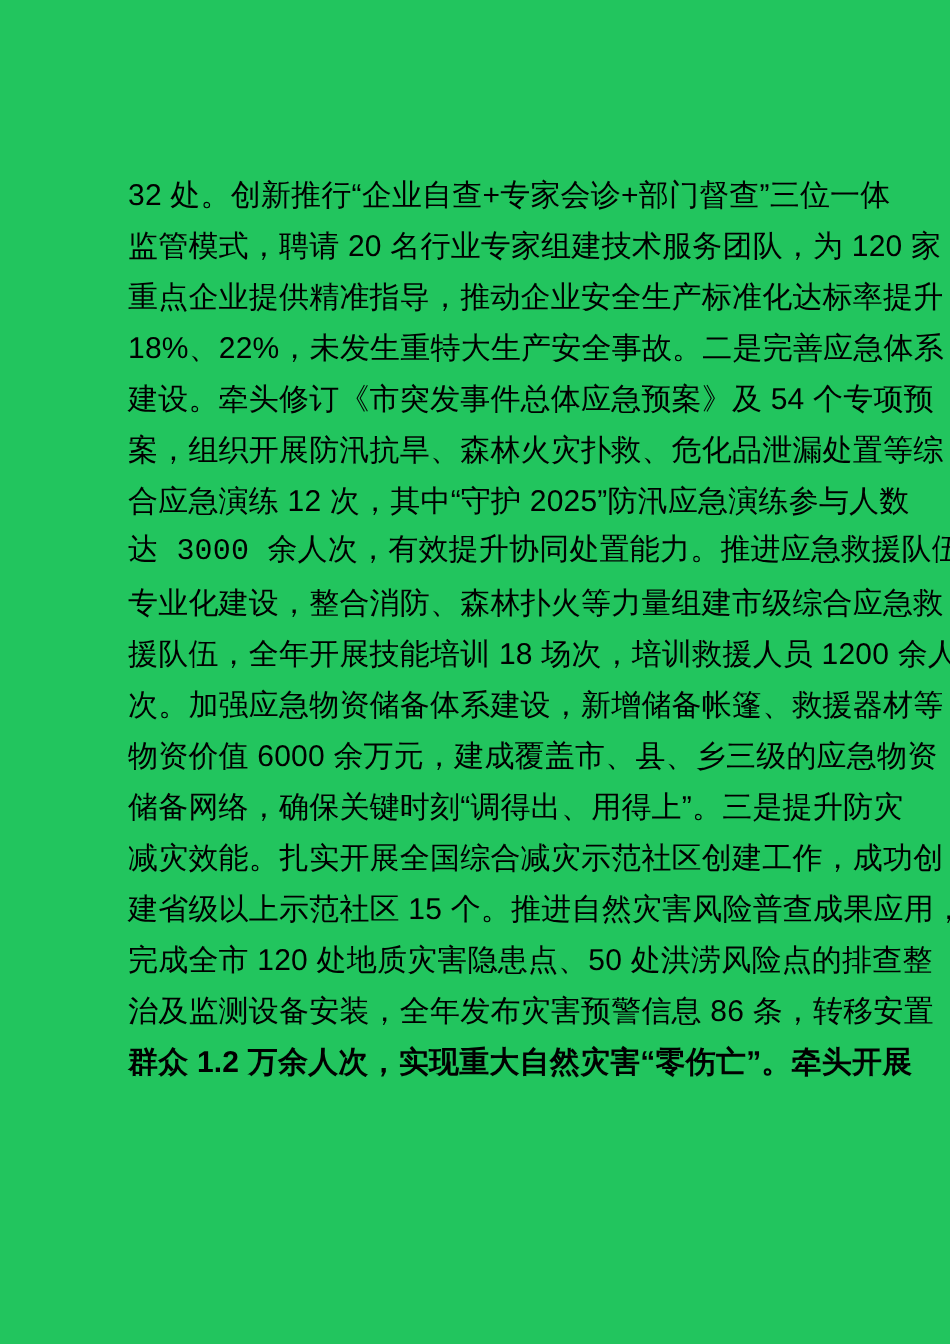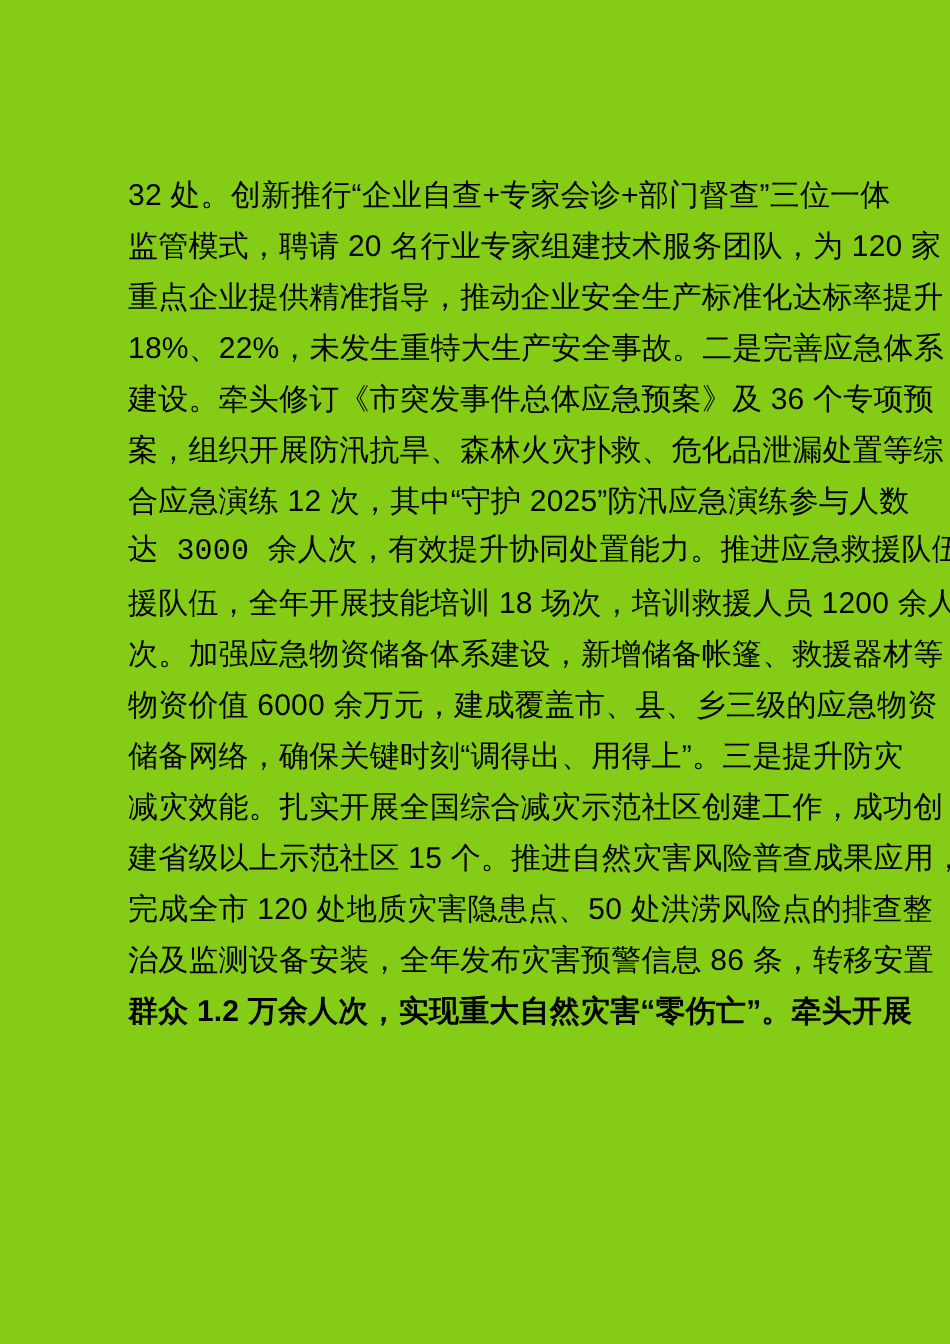--- a/index.html
+++ b/index.html
@@ -11,21 +11,21 @@
     height: 1344px;
     background: #ffffff;
     font-family: "Liberation Sans", "DejaVu Sans", sans-serif;
     overflow: hidden;
   }
 
   .page {
     position: relative;
     width: 950px;
     height: 1344px;
-    background: #84cc16;
+    background: #22c55e;
     box-sizing: border-box;
     padding-left: 20px;
   }
 
   .body-text {
     position: absolute;
     left: 128px;
     top: 170px;
     width: 722px;
   }
@@ -68,30 +68,33 @@
     <div class="text-line justify">
       <span style="display: inline-block;">监管模式，聘请 20 名行业专家组建技术服务团队，为 120 家</span>
     </div>
     <div class="text-line justify">
       <span style="display: inline-block;">重点企业提供精准指导，推动企业安全生产标准化达标率提升</span>
     </div>
     <div class="text-line justify">
       <span style="display: inline-block;">18%、22%，未发生重特大生产安全事故。二是完善应急体系</span>
     </div>
     <div class="text-line justify">
-      <span style="display: inline-block;">建设。牵头修订《市突发事件总体应急预案》及 36 个专项预</span>
+      <span style="display: inline-block;">建设。牵头修订《市突发事件总体应急预案》及 54 个专项预</span>
     </div>
     <div class="text-line justify">
       <span style="display: inline-block;">案，组织开展防汛抗旱、森林火灾扑救、危化品泄漏处置等综</span>
     </div>
     <div class="text-line justify">
       <span style="display: inline-block;">合应急演练 12 次，其中“守护 2025”防汛应急演练参与人数</span>
     </div>
     <div class="text-line justify">
       <span style="display: inline-block; font-family: Liberation Mono, monospace;">达 3000 余人次，有效提升协同处置能力。推进应急救援队伍</span>
+    </div>
+    <div class="text-line justify">
+      <span style="display: inline-block;">专业化建设，整合消防、森林扑火等力量组建市级综合应急救</span>
     </div>
     <div class="text-line justify">
       <span style="display: inline-block;">援队伍，全年开展技能培训 18 场次，培训救援人员 1200 余人</span>
     </div>
     <div class="text-line justify">
       <span style="display: inline-block;">次。加强应急物资储备体系建设，新增储备帐篷、救援器材等</span>
     </div>
     <div class="text-line justify">
       <span style="display: inline-block; text-align: center;">物资价值 6000 余万元，建成覆盖市、县、乡三级的应急物资</span>
     </div>

